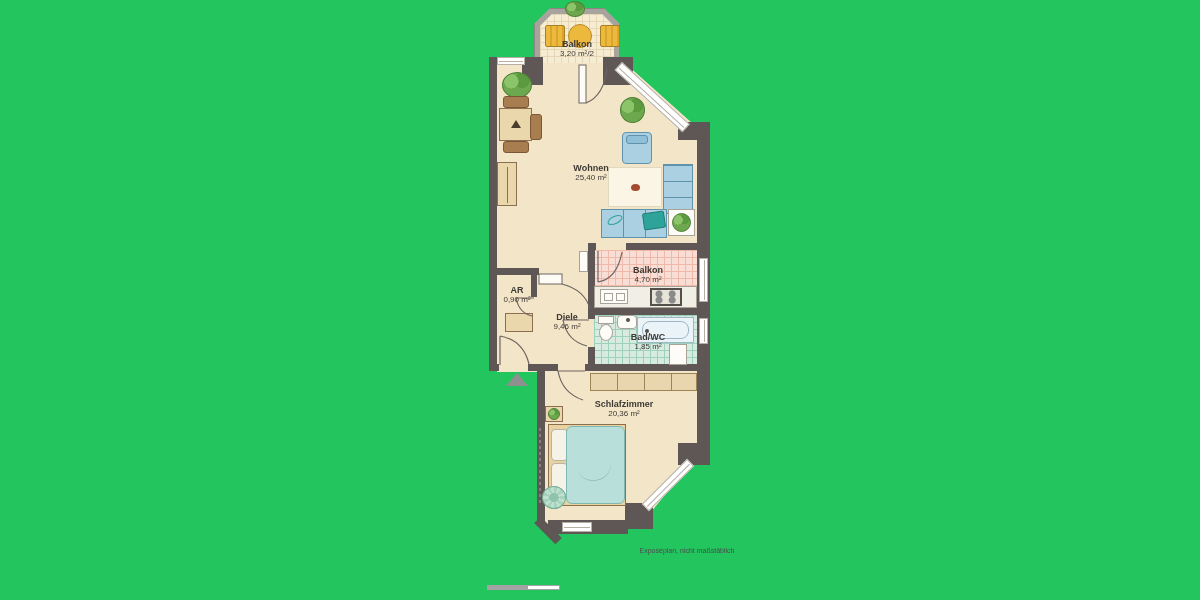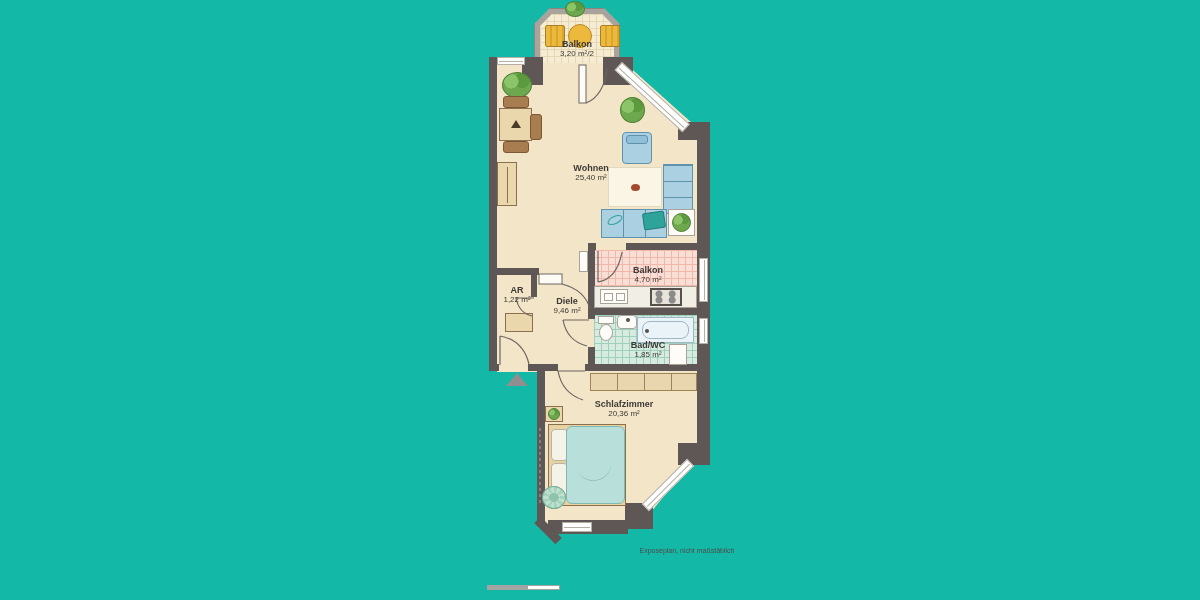--- a/index.html
+++ b/index.html
@@ -1,16 +1,16 @@
 <!DOCTYPE html>
 <html><head>
 <meta charset="utf-8">
 <style>
   html,body{margin:0;padding:0;background:#fff;}
-  #canvas{position:relative;width:1200px;height:600px;background:#14b8a6;overflow:hidden;
+  #canvas{position:relative;width:1200px;height:600px;background:#22c55e;overflow:hidden;
           font-family:"Liberation Sans","DejaVu Sans",sans-serif;}
   .abs{position:absolute;box-sizing:border-box;}
   
   .apt-floor{background:#f3e5c8;}
   .kochen-floor{background-color:#f9ded6;
     background-image:linear-gradient(#efb8a9 1px,transparent 1px),linear-gradient(90deg,#efb8a9 1px,transparent 1px);
     background-size:7px 7px;}
   .bad-floor{background-color:#d7ebe1;
     background-image:linear-gradient(#9ed1bd 1px,transparent 1px),linear-gradient(90deg,#9ed1bd 1px,transparent 1px);
     background-size:7px 7px;}
@@ -187,27 +187,27 @@
   <div class="abs room-label" style="left:558px;top:163px;width:66px;">
     <div class="rn">Wohnen</div>
     <div class="ra">25,40 m²</div>
   </div>
   <div class="abs room-label" style="left:617px;top:265px;width:62px;">
     <div class="rn">Balkon</div>
     <div class="ra">4,70 m²</div>
   </div>
   <div class="abs room-label" style="left:494px;top:285px;width:46px;">
     <div class="rn">AR</div>
-    <div class="ra">1,22 m²</div>
-  </div>
-  <div class="abs room-label" style="left:540px;top:296px;width:54px;">
+    <div class="ra">0,90 m²</div>
+  </div>
+  <div class="abs room-label" style="left:540px;top:312px;width:54px;">
     <div class="rn">Diele</div>
     <div class="ra">9,46 m²</div>
   </div>
-  <div class="abs room-label" style="left:616px;top:340px;width:64px;">
+  <div class="abs room-label" style="left:616px;top:332px;width:64px;">
     <div class="rn">Bad/WC</div>
     <div class="ra">1,85 m²</div>
   </div>
   <div class="abs room-label" style="left:578px;top:399px;width:92px;">
     <div class="rn">Schlafzimmer</div>
     <div class="ra">20,36 m²</div>
   </div>
 
   <div class="abs footnote" style="left:612px;top:547px;width:150px;">Exposéplan, nicht maßstäblich</div>
   <div class="abs" style="left:487px;top:585px;width:40px;height:5px;background:#a3a3a3;"></div>

